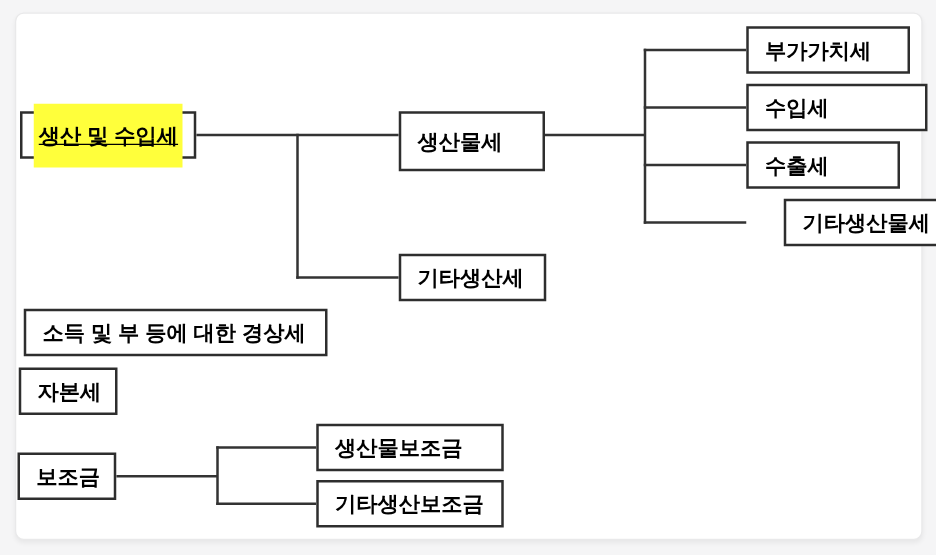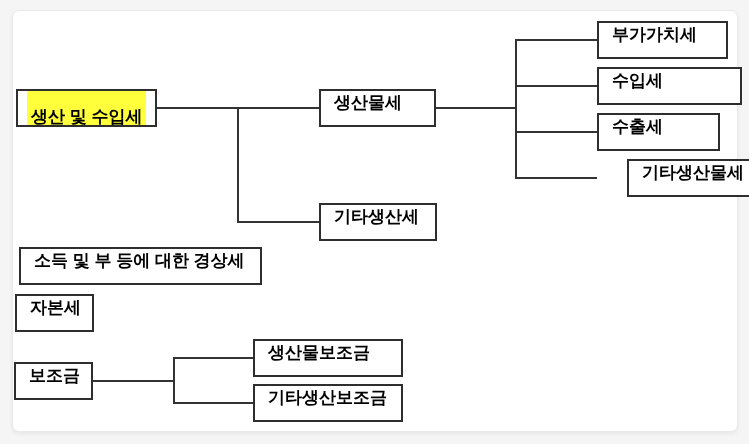--- a/index.html
+++ b/index.html
@@ -26,41 +26,43 @@
     border-radius: 7px;
     box-shadow: 0 2px 4px rgba(0,0,0,0.06);
     box-sizing: border-box;
   }
   .box {
     position: absolute;
     box-sizing: border-box;
     background: #ffffff;
     border: 2px solid #2e2e2e;
     display: flex;
+    align-items: center;
     padding-left: 13px;
     font-size: 17px;
     font-weight: bold;
     color: #000000;
     white-space: nowrap;
     z-index: 2;
   }
   .box .hl {
     background: #ffff3b;
     padding: 14px 4px;
     margin-left: -4px;
+    text-decoration: underline;
   }
   .line {
     position: absolute;
     background: #333333;
     z-index: 1;
   }
 
   
   .n-prodimport { left: 16px;  top: 89px;  width: 141px; height: 38px; }
-  .n-prodtax    { left: 319px; top: 89px;  width: 117px; height: 38px; }
+  .n-prodtax    { left: 319px; top: 89px;  width: 117px; height: 48px; }
   .n-othprodtax { left: 319px; top: 203px; width: 118px; height: 38px; }
   .n-vat        { left: 597px; top: 21px;  width: 131px; height: 38px; }
   .n-imptax     { left: 597px; top: 67px;  width: 145px; height: 38px; }
   .n-exptax     { left: 597px; top: 113px; width: 123px; height: 38px; }
   .n-othptax    { left: 597px; top: 159px; width: 131px; height: 38px; margin-left: 30px; }
   .n-curtax     { left: 19px;  top: 247px; width: 243px; height: 38px; }
   .n-captax     { left: 15px;  top: 294px; width: 79px;  height: 38px; }
   .n-subsidy    { left: 14px;  top: 362px; width: 79px;  height: 38px; }
   .n-prodsub    { left: 253px; top: 339px; width: 150px; height: 38px; }
   .n-othsub     { left: 253px; top: 384px; width: 150px; height: 38px; }

